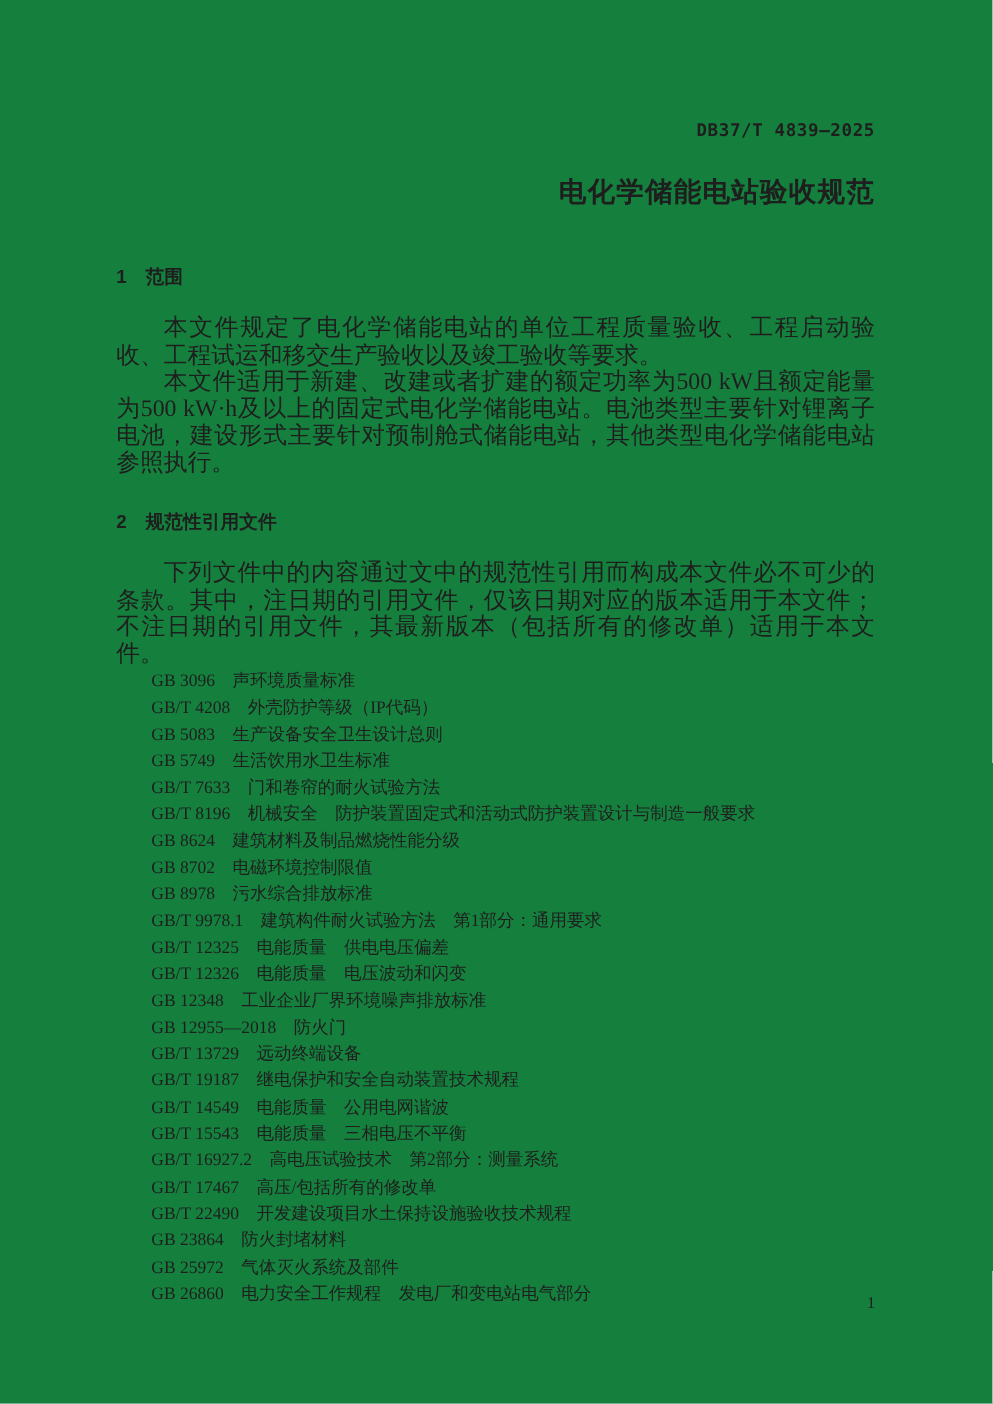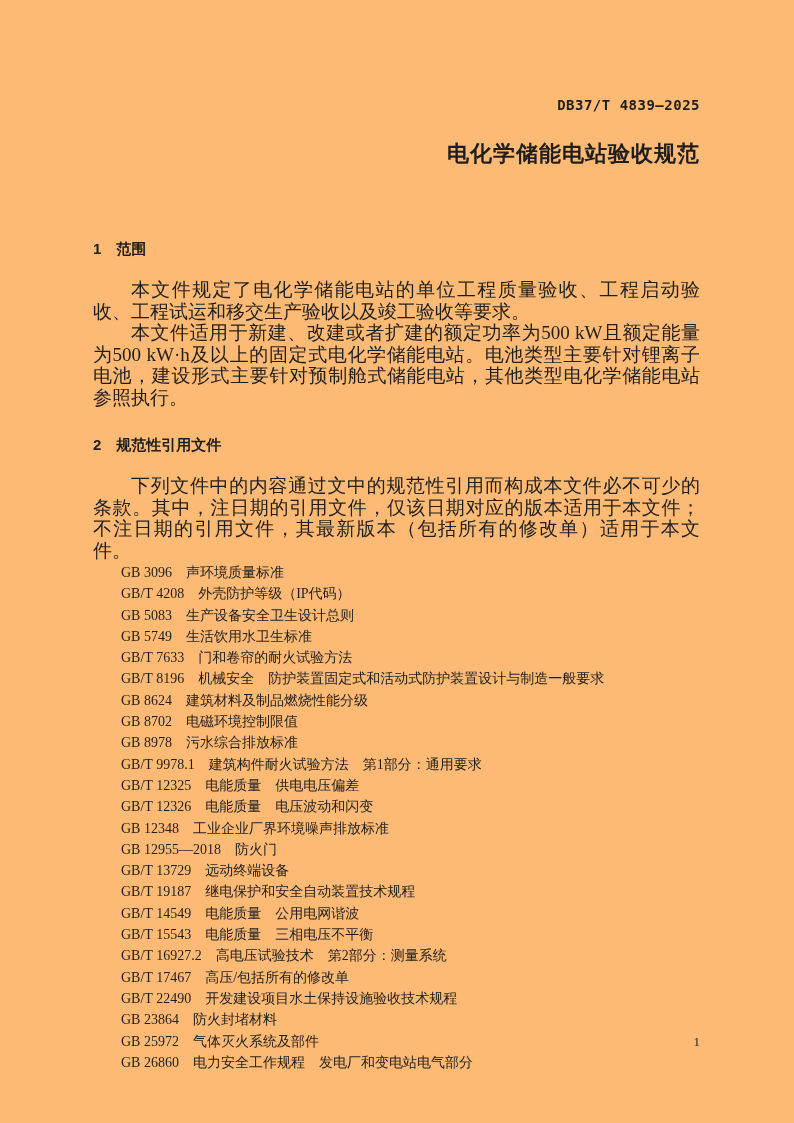--- a/index.html
+++ b/index.html
@@ -5,21 +5,21 @@
   html, body {
     margin: 0;
     padding: 0;
     background: #ffffff;
   }
   .page {
     position: relative;
     width: 794px;
     height: 1123px;
     margin: 0 auto;
-    background: #fdba74;
+    background: #15803d;
     box-sizing: border-box;
     padding: 96px 94px 0 93px;
     font-family: "Liberation Serif", serif;
     color: #1e1e1e;
     overflow: hidden;
   }
   .doc-number {
     text-align: right;
     font-family: "DejaVu Sans Mono", monospace;
     font-weight: bold;
@@ -37,21 +37,21 @@
     letter-spacing: 1px;
   }
   .section-heading {
     margin: 0;
     font-family: "Liberation Sans", sans-serif;
     font-weight: bold;
     font-size: 15px;
     line-height: 20px;
   }
   .section-heading .sec-num { margin-right: 1em; }
-  #section-1 .section-heading { margin-top: 68px; }
+  #section-1 .section-heading { margin-top: 41px; }
   #section-2 .section-heading { margin-top: 27px; }
   .body-para {
     margin: 0;
     font-size: 19px;
     line-height: 21.5px;
     text-align: justify;
     text-indent: 2em;
   }
   .para-group { margin-top: 20px; }
   .ref-list {

